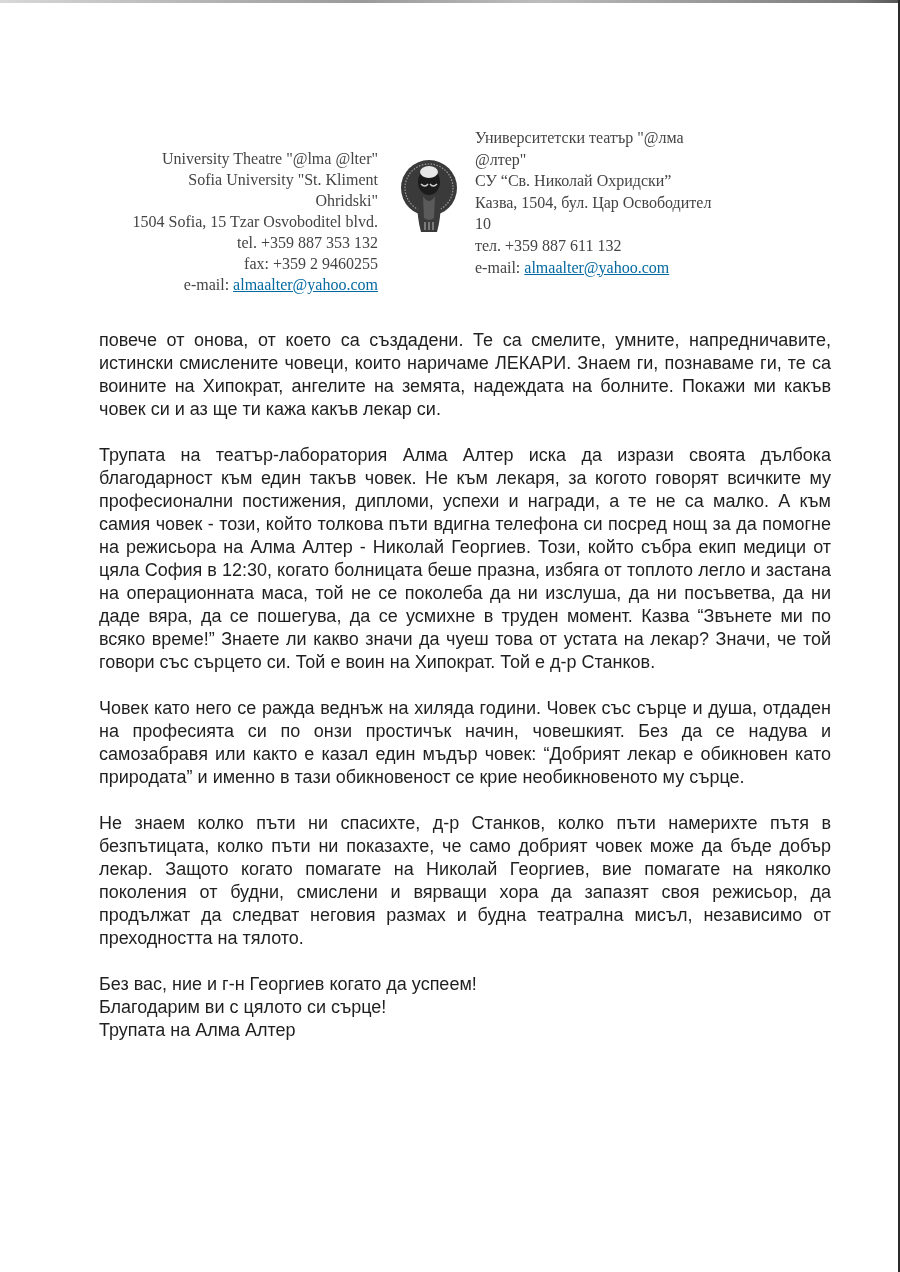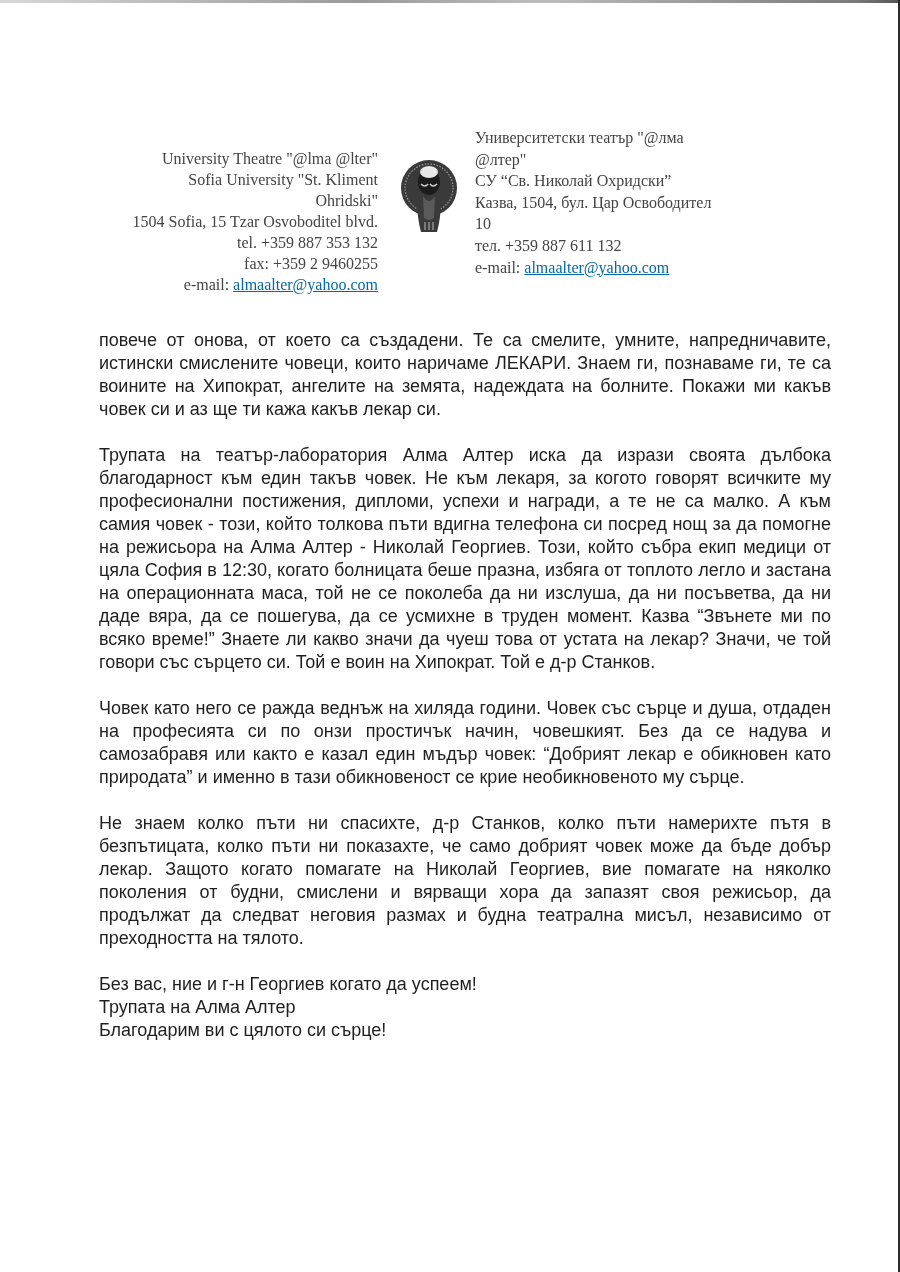--- a/index.html
+++ b/index.html
@@ -75,16 +75,16 @@
   <span class="lh-line"><span>e-mail: </span><span class="email-link">almaalter@yahoo.com</span></span>
 </div>
 
 <div class="body-text">
   <p class="para">повече от онова, от което са създадени. Те са смелите, умните, напредничавите, истински смислените човеци, които наричаме ЛЕКАРИ. Знаем ги, познаваме ги, те са воините на Хипократ, ангелите на земята, надеждата на болните. Покажи ми какъв човек си и аз ще ти кажа какъв лекар си.</p>
   <p class="para">Трупата на театър-лаборатория Алма Алтер иска да изрази своята дълбока благодарност към един такъв човек. Не към лекаря, за когото говорят всичките му професионални постижения, дипломи, успехи и награди, а те не са малко. А към самия човек - този, който толкова пъти вдигна телефона си посред нощ за да помогне на режисьора на Алма Алтер - Николай Георгиев. Този, който събра екип медици от цяла София в 12:30, когато болницата беше празна, избяга от топлото легло и застана на операционната маса, той не се поколеба да ни изслуша, да ни посъветва, да ни даде вяра, да се пошегува, да се усмихне в труден момент. Казва “Звънете ми по всяко време!” Знаете ли какво значи да чуеш това от устата на лекар? Значи, че той говори със сърцето си. Той е воин на Хипократ. Той е д-р Станков.</p>
   <p class="para">Човек като него се ражда веднъж на хиляда години. Човек със сърце и душа, отдаден на професията си по онзи простичък начин, човешкият. Без да се надува и самозабравя или както е казал един мъдър човек: “Добрият лекар е обикновен като природата” и именно в тази обикновеност се крие необикновеното му сърце.</p>
   <p class="para">Не знаем колко пъти ни спасихте, д-р Станков, колко пъти намерихте пътя в безпътицата, колко пъти ни показахте, че само добрият човек може да бъде добър лекар. Защото когато помагате на Николай Георгиев, вие помагате на няколко поколения от будни, смислени и вярващи хора да запазят своя режисьор, да продължат да следват неговия размах и будна театрална мисъл, независимо от преходността на тялото.</p>
   <div class="closing">
     <span>Без вас, ние и г-н Георгиев когато да успеем!</span>
+    <span>Благодарим ви с цялото си сърце!</span>
     <span>Трупата на Алма Алтер</span>
-    <span>Благодарим ви с цялото си сърце!</span>
   </div>
 </div>
 
 </body></html>

